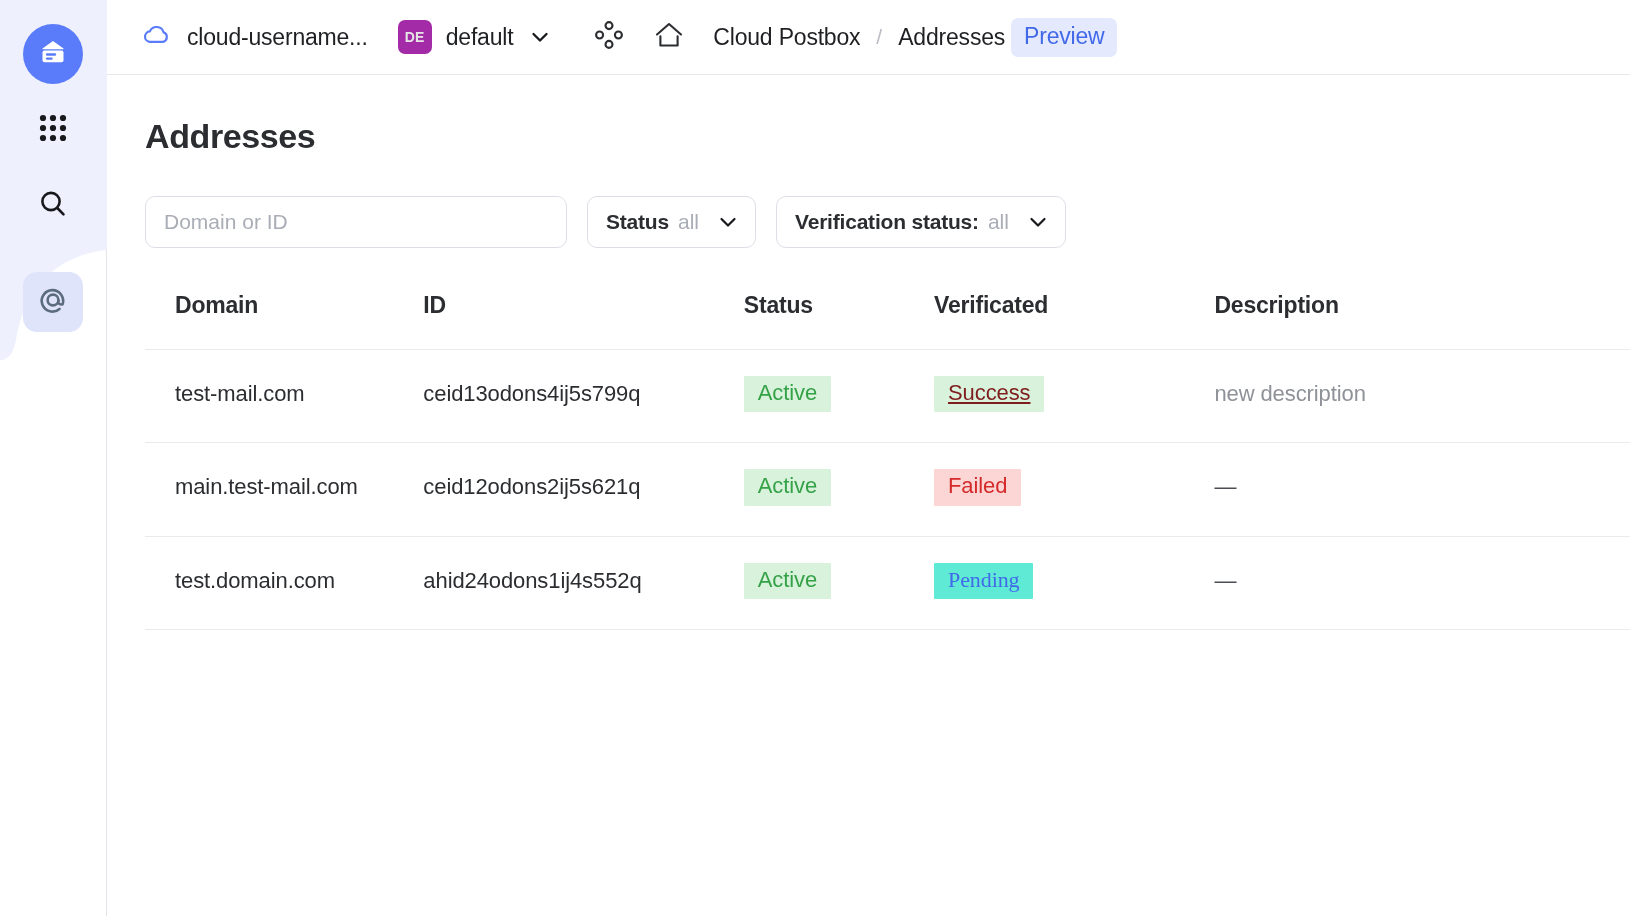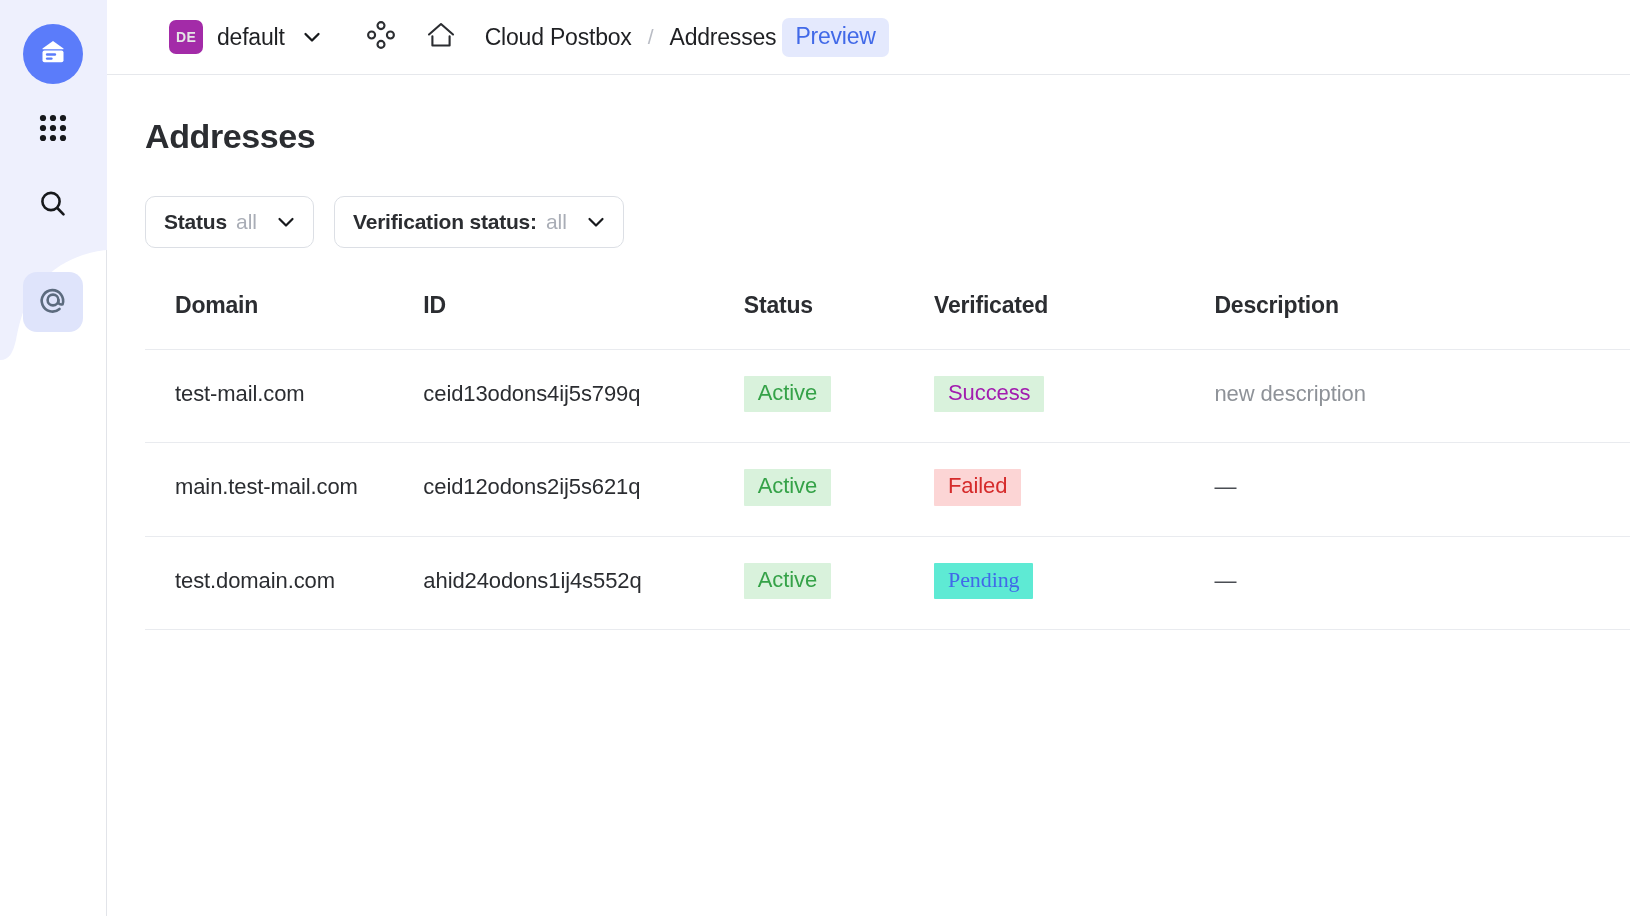--- a/index.html
+++ b/index.html
@@ -256,21 +256,21 @@
 
   .badge {
     display: inline-block;
     font-size: 22px;
     padding: 4px 14px 7px 14px;
     border-radius: 1px;
     letter-spacing: -0.1px;
     line-height: 1.15;
   }
   .badge-active  { background: #d9f2dc; color: #35a248; }
-  .badge-success { background: #d9f2dc; color: #a21caf; }
+  .badge-success { background: #d9f2dc; color: #7f1d1d; text-decoration: underline; }
   .badge-failed  { background: #fcd5d5; color: #d52b2b; }
   .badge-pending { background: #5eead4; color: #4169e8; font-family: Liberation Serif, serif; }
 
   .desc-muted { color: #8e9298; }
   .dash { color: #4a4d53; }
 </style>
 </head>
 <body>
 
 <div id="app">
@@ -330,20 +330,28 @@
         </span>
       </div>
 
     </div>
   </div>
 
   <div class="main">
 
     <div class="topbar">
 
+      <div class="tb-group">
+        <span>
+          <svg width="34" height="34" viewBox="0 0 34 34" fill="none" stroke="#5b7cfa" stroke-width="2.2" stroke-linejoin="round" stroke-linecap="round">
+            <path d="M10.4 23.8 A5.3 5.3 0 0 1 10.9 13.3 A7.3 7.3 0 0 1 24.6 14.4 A4.9 4.9 0 0 1 23.9 23.8 Z"></path>
+          </svg>
+        </span>
+        <span class="tb-cloud-label">cloud-username...</span>
+      </div>
 
       <div class="tb-group" style="margin-left:30px;">
         <span class="de-badge">DE</span>
         <span class="tb-default-label">default</span>
         <span class="chev">
           <svg width="22" height="22" viewBox="0 0 22 22" fill="none" stroke="#17191c" stroke-width="2.3" stroke-linecap="round" stroke-linejoin="round">
             <polyline points="4.5,8 11,14.5 17.5,8"></polyline>
           </svg>
         </span>
       </div>
@@ -376,20 +384,21 @@
       </div>
 
     </div>
 
     <div class="content">
 
       <div class="page-title">Addresses</div>
 
       <div class="filters">
 
+        <input class="search-input" type="text" placeholder="Domain or ID" style="">
 
         <div class="select-box">
           <span class="sel-label">Status</span>
           <span class="sel-value">all</span>
           <span class="sel-chev">
             <svg width="22" height="22" viewBox="0 0 22 22" fill="none" stroke="#17191c" stroke-width="2.2" stroke-linecap="round" stroke-linejoin="round">
               <polyline points="4.5,8 11,14.5 17.5,8"></polyline>
             </svg>
           </span>
         </div>

